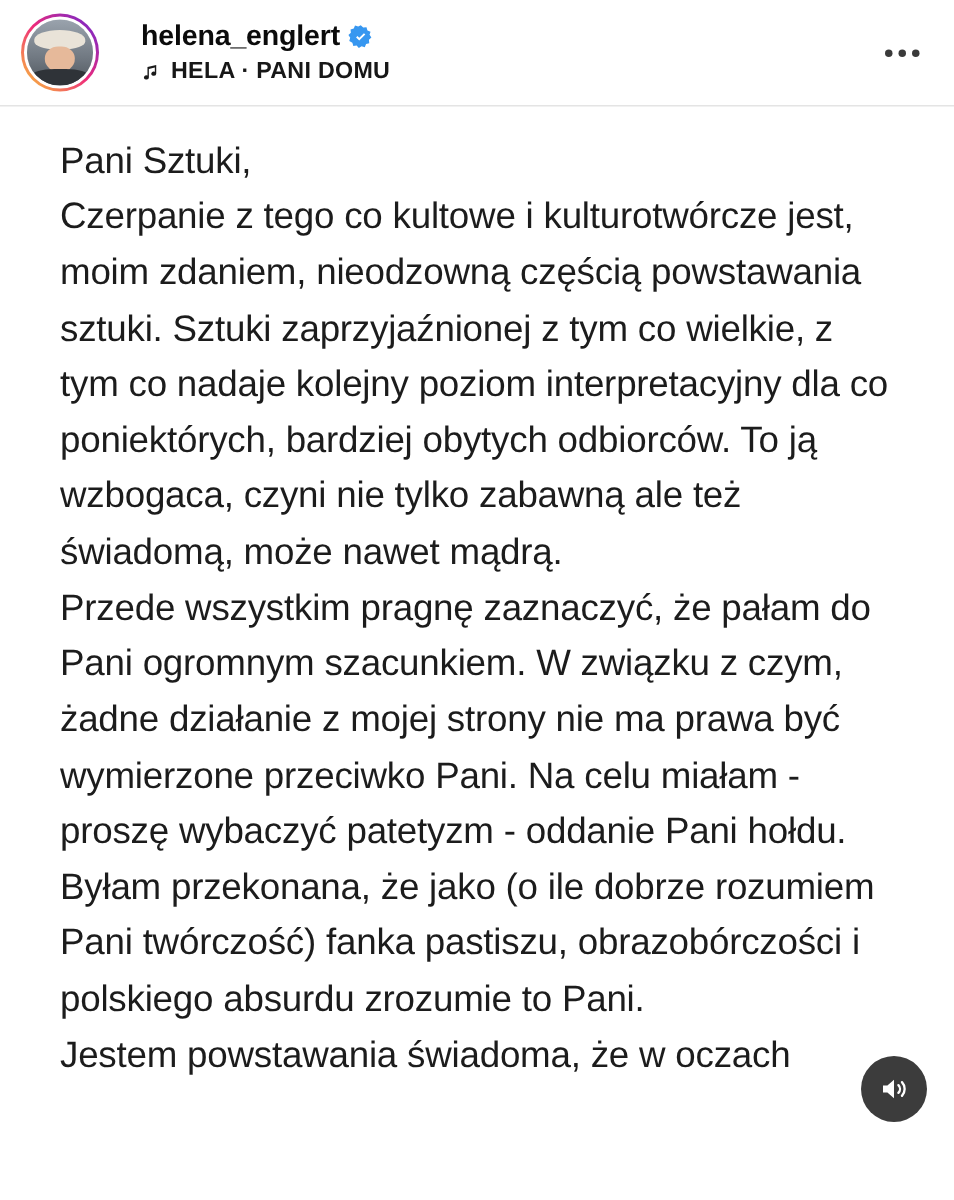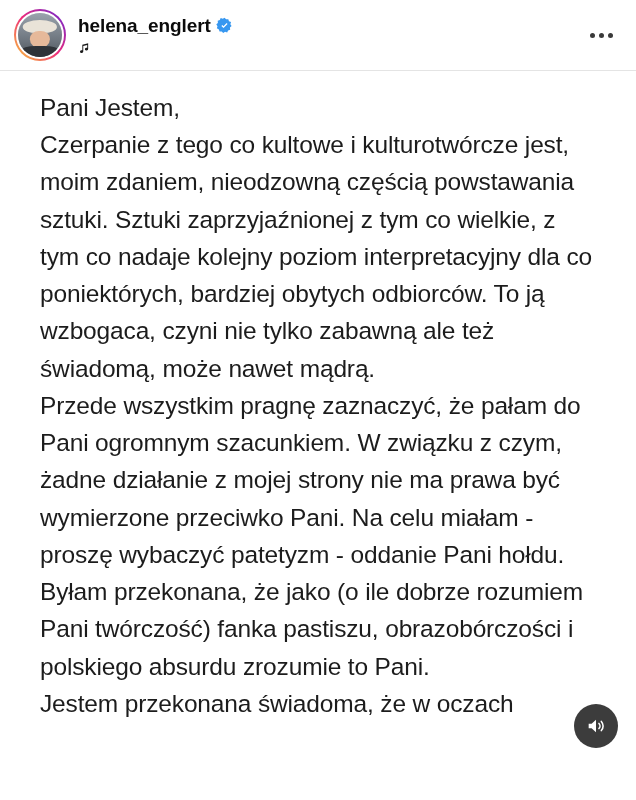--- a/index.html
+++ b/index.html
@@ -28,20 +28,21 @@
   
   .header {
     height: 70px;
     flex: 0 0 70px;
     display: flex;
     align-items: center;
     padding: 0 18px 0 14px;
     box-sizing: border-box;
     background: #ffffff;
     position: relative;
+    gap: 16px;
   }
 
   .avatar-ring {
     width: 52px;
     height: 52px;
     border-radius: 50%;
     padding: 2px;
     box-sizing: border-box;
     background: linear-gradient(45deg, #f9ce34 0%, #ee2a7b 50%, #6228d7 100%);
     flex: 0 0 52px;
@@ -220,37 +221,38 @@
             <path fill="#ffffff" d="M10.6 15.6l-3-3 1.3-1.3 1.7 1.7 4.4-4.4 1.3 1.3-5.7 5.7z"></path>
           </svg>
         </span>
       </div>
       <div class="music-row">
         <span class="music-note">
           <svg viewBox="0 0 24 24" width="14" height="16" aria-hidden="true">
             <path fill="#1a1a1a" d="M9 18.2a2.8 2.4 0 1 1-1.6-2.16V6.4l10-2.4v9.9a2.8 2.4 0 1 1-1.6-2.16V6.9l-6.8 1.64v9.66z"></path>
           </svg>
         </span>
+        <span class="music-text">HELA · PANI DOMU</span>
       </div>
     </div>
 
     <div class="more-btn">
       <span class="dot"></span>
       <span class="dot"></span>
       <span class="dot"></span>
     </div>
   </div>
 
   <div class="header-divider"></div>
 
   <div class="body">
-    <p class="para">Pani Jestem,</p>
+    <p class="para">Pani Sztuki,</p>
     <p class="para">Czerpanie z tego co kultowe i kulturotwórcze jest, moim zdaniem, nieodzowną częścią powstawania sztuki. Sztuki zaprzyjaźnionej z tym co wielkie, z tym co nadaje kolejny poziom interpretacyjny dla co poniektórych, bardziej obytych odbiorców. To ją wzbogaca, czyni nie tylko zabawną ale też świadomą, może nawet mądrą.</p>
     <p class="para">Przede wszystkim pragnę zaznaczyć, że pałam do Pani ogromnym szacunkiem. W związku z czym, żadne działanie z mojej strony nie ma prawa być wymierzone przeciwko Pani. Na celu miałam - proszę wybaczyć patetyzm - oddanie Pani hołdu. Byłam przekonana, że jako (o ile dobrze rozumiem Pani twórczość) fanka pastiszu, obrazobórczości i polskiego absurdu zrozumie to Pani.</p>
-    <p class="para clipped">Jestem przekonana świadoma, że w oczach</p>
+    <p class="para clipped">Jestem powstawania świadoma, że w oczach</p>
   </div>
 
   <div class="audio-btn">
     <svg viewBox="0 0 24 24" width="22" height="22" aria-hidden="true">
       <path fill="#ffffff" d="M4 9.5h3.2L12 5.2v13.6L7.2 14.5H4z"></path>
       <path fill="none" stroke="#ffffff" stroke-width="1.7" stroke-linecap="round" d="M15.2 9.2a4 4 0 0 1 0 5.6"></path>
       <path fill="none" stroke="#ffffff" stroke-width="1.7" stroke-linecap="round" d="M17.8 7a7.4 7.4 0 0 1 0 10"></path>
     </svg>
   </div>
 

